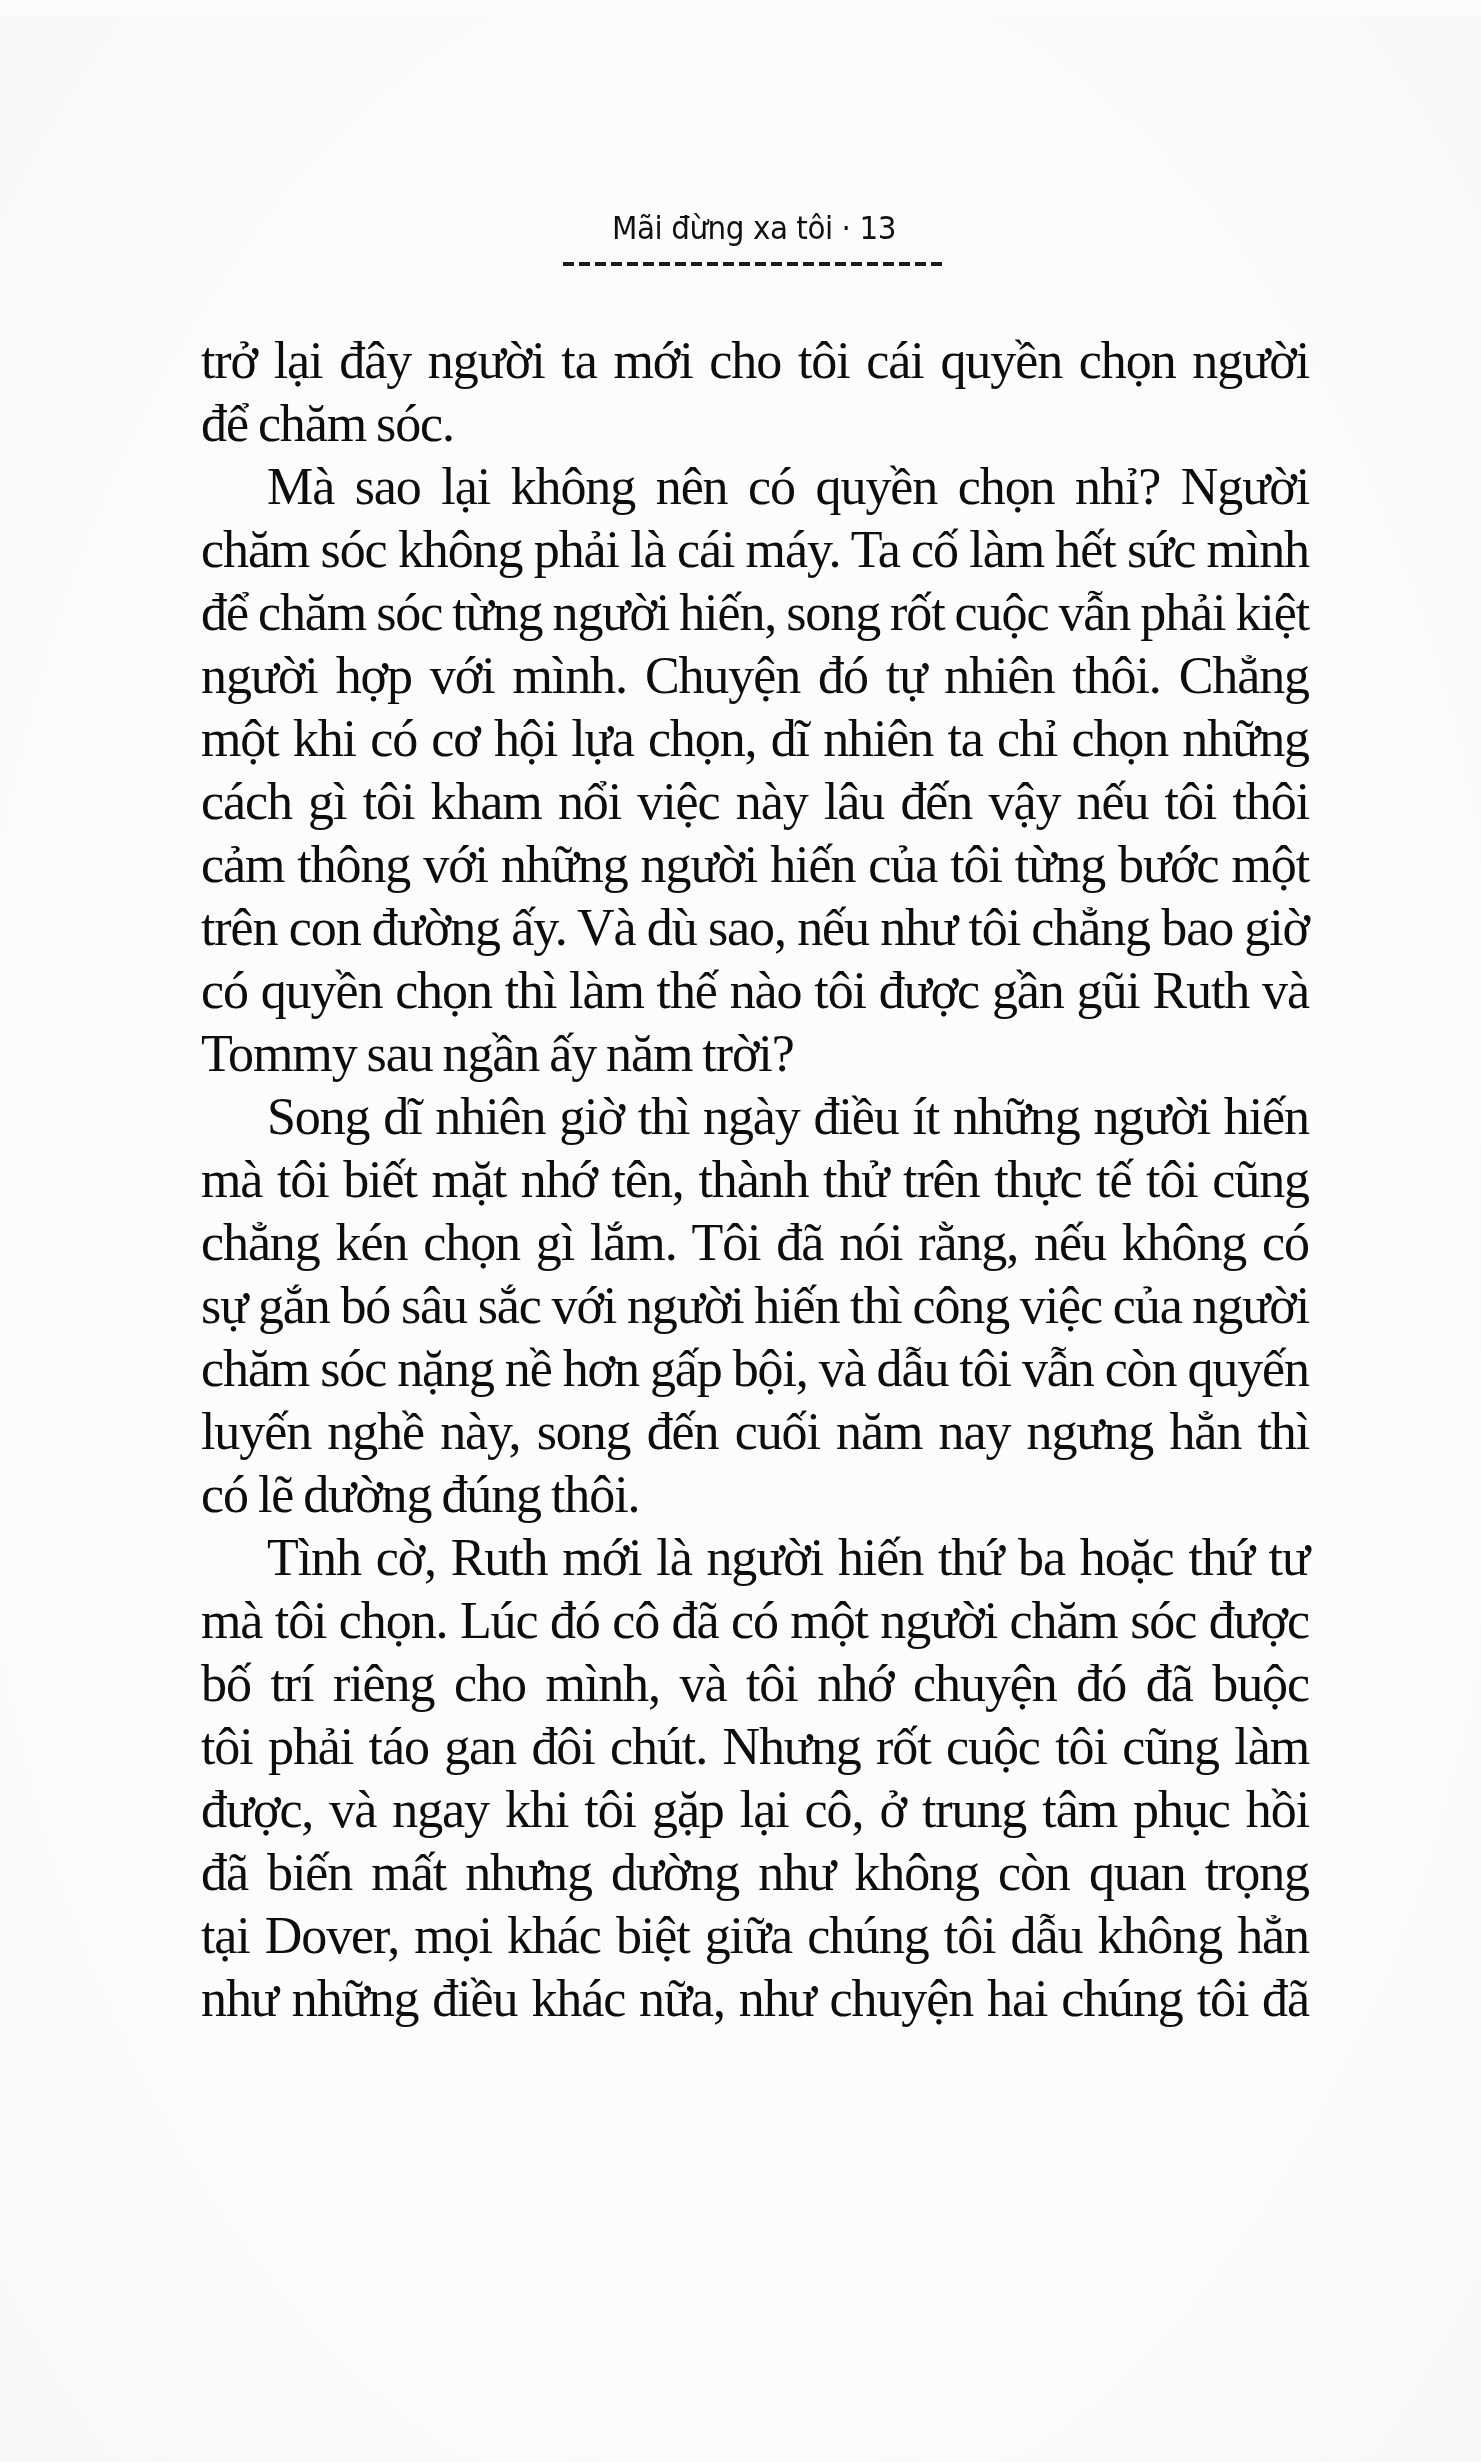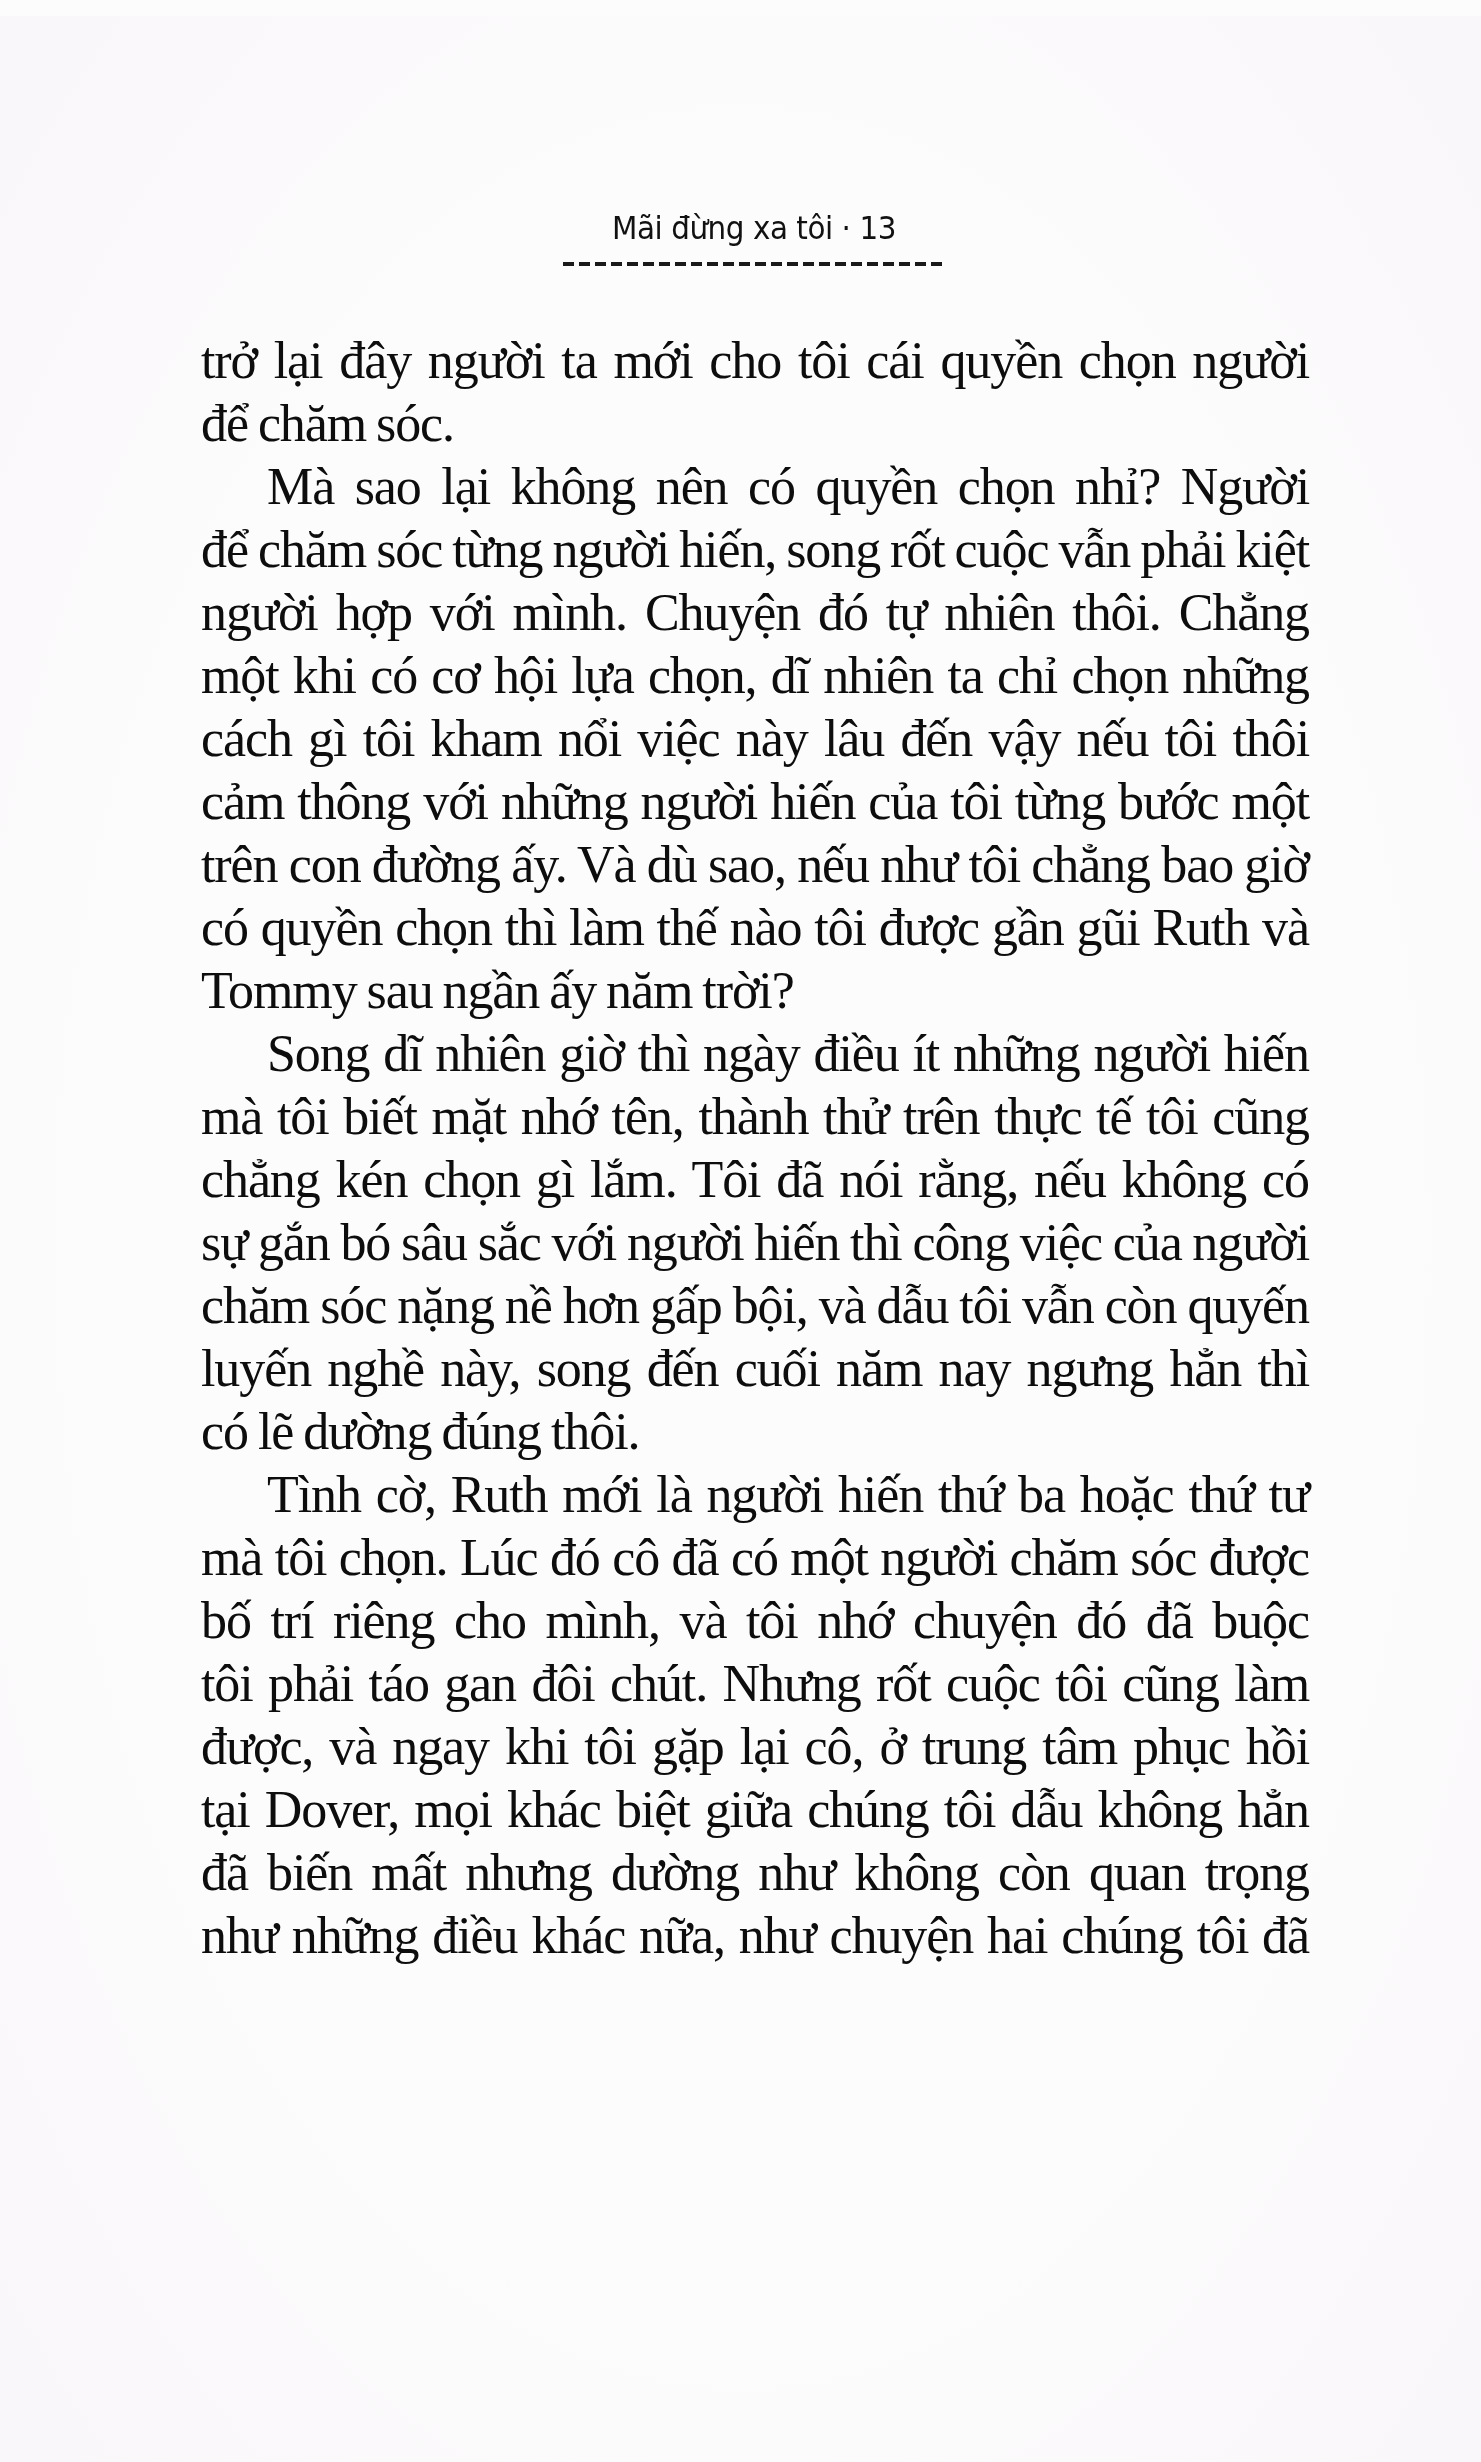--- a/index.html
+++ b/index.html
@@ -60,20 +60,21 @@
 
   <div class="body-text" id="body-text">
 
     <div class="paragraph">
       <span class="line">trở lại đây người ta mới cho tôi cái quyền chọn người</span>
       <span class="line short">để chăm sóc.</span>
     </div>
 
     <div class="paragraph">
       <span class="line indent">Mà sao lại không nên có quyền chọn nhỉ? Người</span>
+      <span class="line">chăm sóc không phải là cái máy. Ta cố làm hết sức mình</span>
       <span class="line">để chăm sóc từng người hiến, song rốt cuộc vẫn phải kiệt</span>
       <span class="line">người hợp với mình. Chuyện đó tự nhiên thôi. Chẳng</span>
       <span class="line">một khi có cơ hội lựa chọn, dĩ nhiên ta chỉ chọn những</span>
       <span class="line">cách gì tôi kham nổi việc này lâu đến vậy nếu tôi thôi</span>
       <span class="line">cảm thông với những người hiến của tôi từng bước một</span>
       <span class="line">trên con đường ấy. Và dù sao, nếu như tôi chẳng bao giờ</span>
       <span class="line">có quyền chọn thì làm thế nào tôi được gần gũi Ruth và</span>
       <span class="line short">Tommy sau ngần ấy năm trời?</span>
     </div>
 
@@ -86,19 +87,19 @@
       <span class="line">luyến nghề này, song đến cuối năm nay ngưng hẳn thì</span>
       <span class="line short">có lẽ dường đúng thôi.</span>
     </div>
 
     <div class="paragraph">
       <span class="line indent">Tình cờ, Ruth mới là người hiến thứ ba hoặc thứ tư</span>
       <span class="line">mà tôi chọn. Lúc đó cô đã có một người chăm sóc được</span>
       <span class="line">bố trí riêng cho mình, và tôi nhớ chuyện đó đã buộc</span>
       <span class="line">tôi phải táo gan đôi chút. Nhưng rốt cuộc tôi cũng làm</span>
       <span class="line">được, và ngay khi tôi gặp lại cô, ở trung tâm phục hồi</span>
+      <span class="line">đã biến mất nhưng dường như không còn quan trọng</span>
       <span class="line">tại Dover, mọi khác biệt giữa chúng tôi dẫu không hẳn</span>
-      <span class="line">đã biến mất nhưng dường như không còn quan trọng</span>
       <span class="line">như những điều khác nữa, như chuyện hai chúng tôi đã</span>
     </div>
   </div>
 </div>
 
 
 </body></html>

